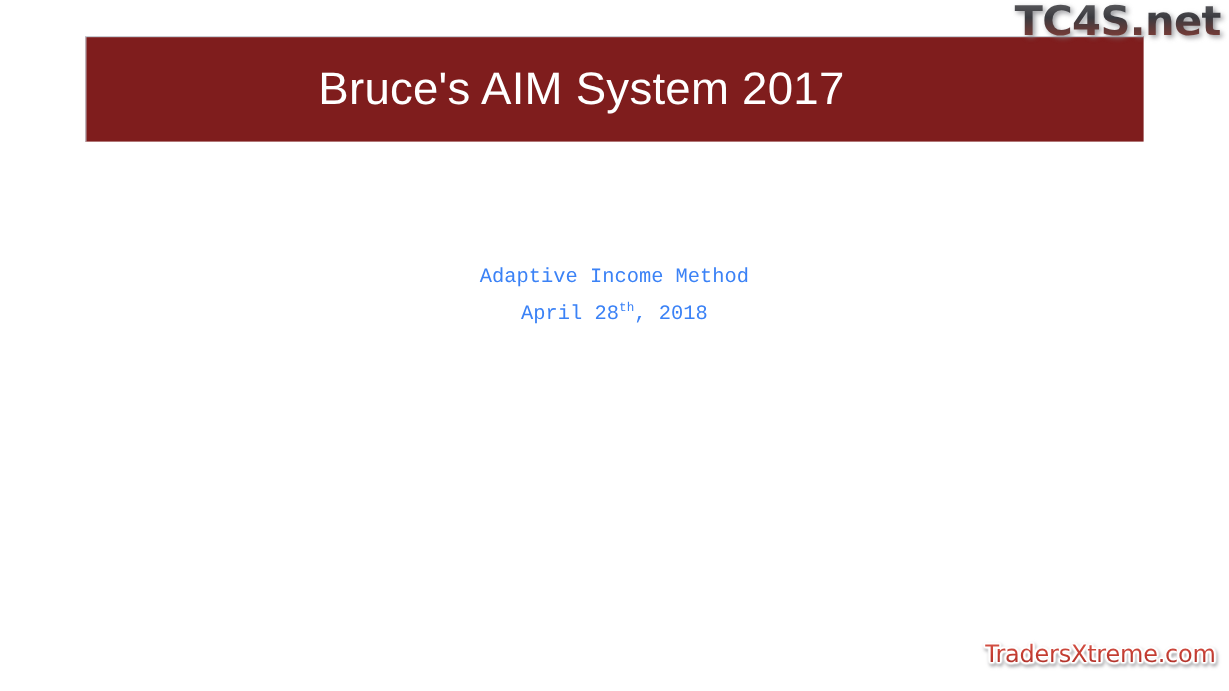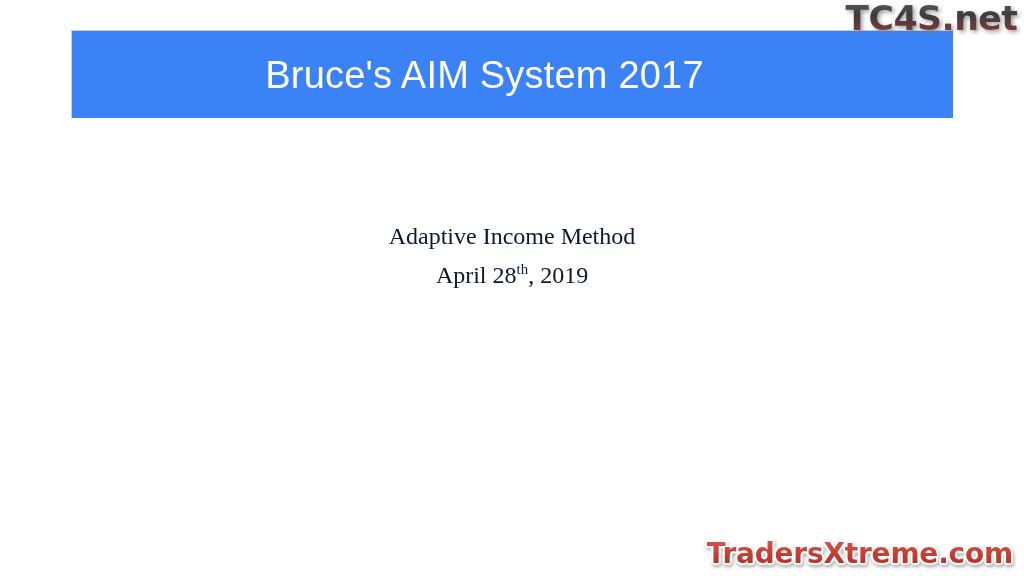--- a/index.html
+++ b/index.html
@@ -21,21 +21,21 @@
     background: #ffffff;
   }
 
   
   #title-banner {
     position: absolute;
     left: 71px;
     top: 30px;
     width: 882px;
     height: 88px;
-    background: #3b82f6;
+    background: #7f1d1d;
     border-left: 1px solid #c9cdd4;
     border-top: 1px solid #c9cdd4;
     box-sizing: border-box;
     display: flex;
     align-items: center;
     justify-content: center;
   }
   #title-text {
     color: #ffffff;
     font-size: 38px;
@@ -49,25 +49,25 @@
 
   
   #body-block {
     position: absolute;
     left: 0;
     top: 222px;
     width: 1024px;
     text-align: center;
   }
   .body-line {
-    color: #0f172a;
-    font-size: 24px;
+    color: #3b82f6;
+    font-size: 17px;
     font-weight: 400;
     line-height: 1.22;
-    font-family: Liberation Serif, serif;
+    font-family: Liberation Mono, monospace;
   }
   #subtitle-line {
     margin-bottom: 10px;
   }
   #date-line {
     margin-top: 9px;
   }
   #date-sup {
     font-size: 0.62em;
     vertical-align: super;
@@ -115,24 +115,24 @@
     -webkit-text-fill-color: transparent;
     color: #4a4a4d;
     filter: drop-shadow(2px 2px 2px rgba(120,120,125,0.75));
     transform: scaleX(1.02);
   }
 
   
   #tradersxtreme-watermark {
     position: absolute;
     right: 11px;
-    bottom: 6px;
+    bottom: 20px;
     font-family: "DejaVu Sans", sans-serif;
-    font-weight: bold;
-    font-size: 28px;
+    font-weight: normal;
+    font-size: 20px;
     letter-spacing: -0.2px;
     line-height: 1.1;
     color: #c9463c;
     background: linear-gradient(180deg, #d8564a 0%, #c23b30 55%, #a8302a 100%);
     -webkit-background-clip: text;
     background-clip: text;
     -webkit-text-fill-color: transparent;
     filter:
       drop-shadow(0 0 1px #ffffff)
       drop-shadow(1px 0 0.5px #ffffff)
@@ -150,21 +150,21 @@
   <div id="title-banner">
     <div id="title-text">Bruce's AIM System 2017</div>
   </div>
 
   <div id="body-block">
 
     <div id="subtitle-line" class="body-line">Adaptive Income Method</div>
 
 
     <div id="date-line" class="body-line">
-      <span>April 28</span><sup id="date-sup">th</sup><span>, 2019</span>
+      <span>April 28</span><sup id="date-sup">th</sup><span>, 2018</span>
     </div>
 
   </div>
 
   <div id="tc4s-watermark">TC4S.net</div>
 
   <div id="tradersxtreme-watermark">TradersXtreme.com</div>
 
 </div>
 

